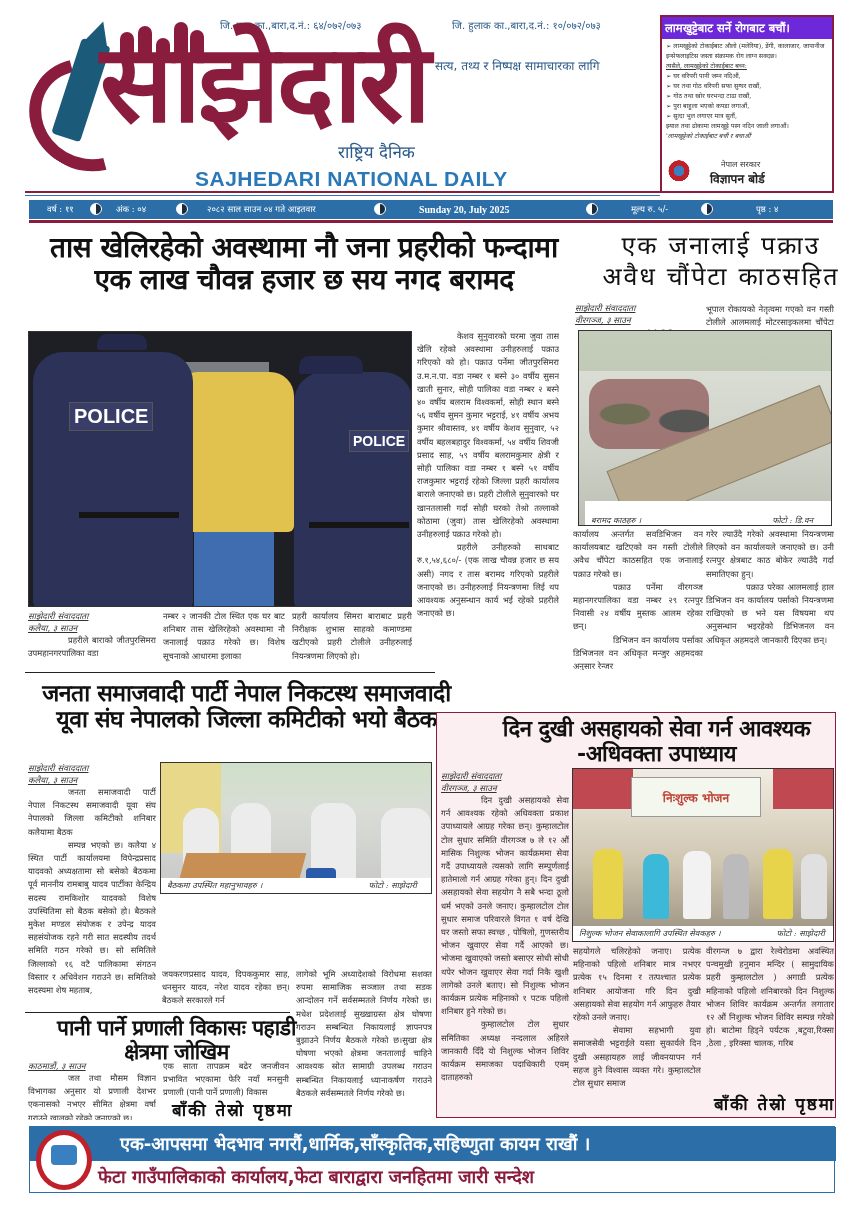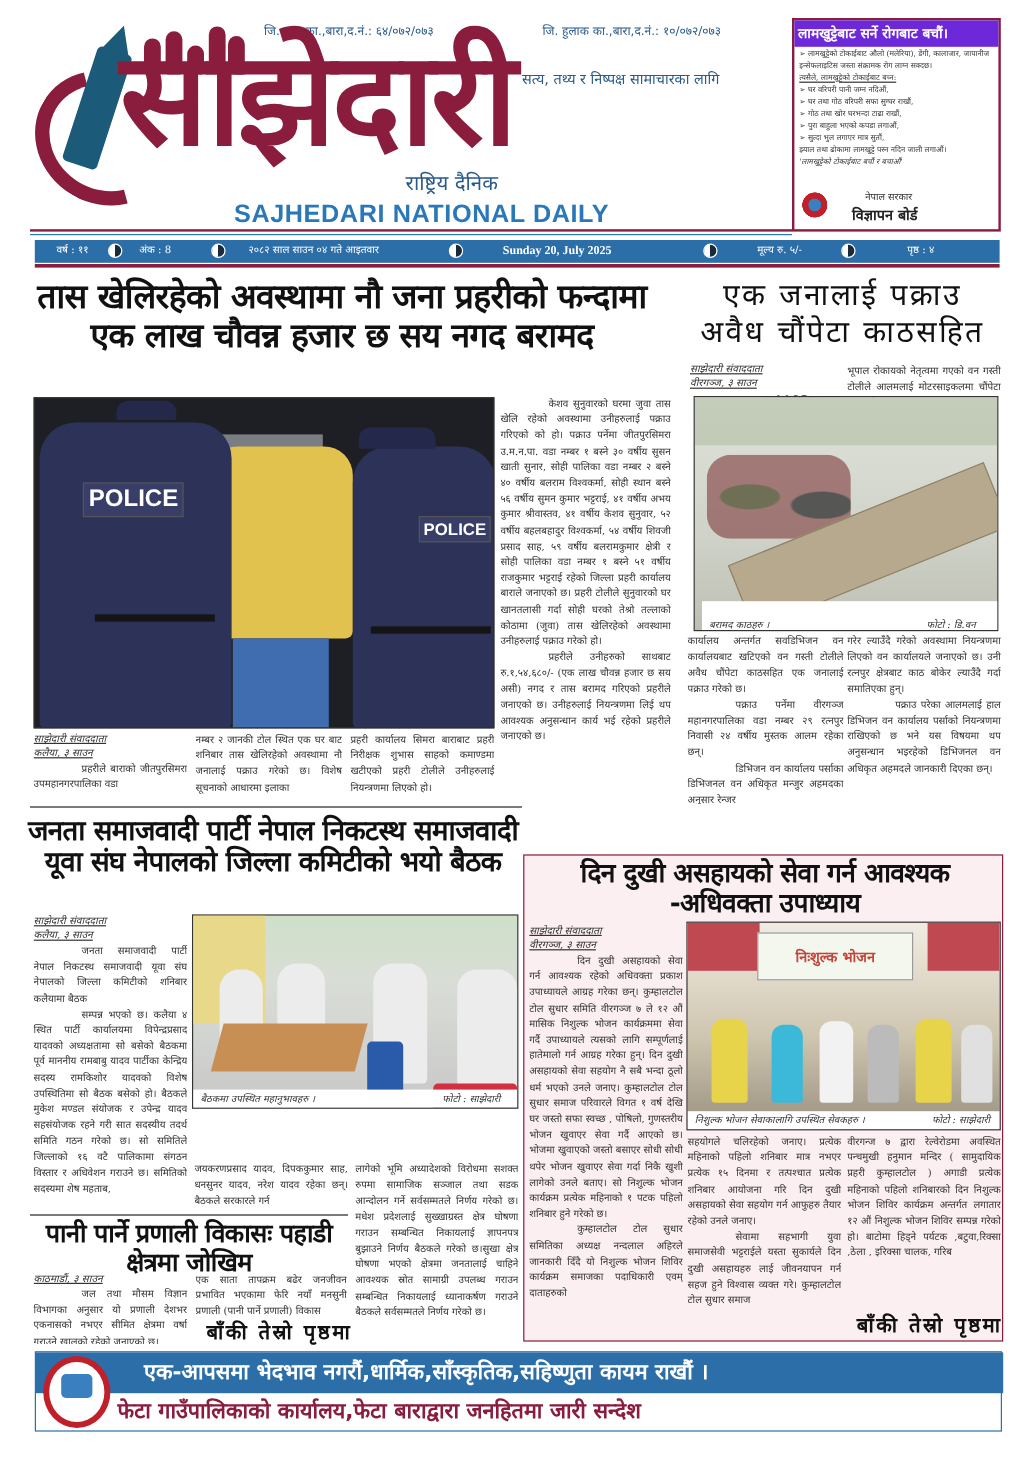--- a/index.html
+++ b/index.html
@@ -36,21 +36,21 @@
   .ad-foot .board { position: absolute; left: 44px; top: 12px; font-size: 12px; font-weight: bold; color: #222; font-family: "DejaVu Sans", sans-serif; }
 
   
   .info-bar { position: absolute; left: 29px; top: 200px; width: 804px; height: 19px; background: #2b6ea8; color: #fff; font-size: 8.5px; display: flex; align-items: center; }
   .info-bar .it { position: absolute; top: 0; line-height: 19px; white-space: nowrap; }
   .info-bar .date-en { font-size: 10px; font-weight: bold; font-family: "Liberation Serif", serif; }
   .yy { display: inline-block; width: 12px; height: 12px; border-radius: 50%; background: linear-gradient(90deg, #fff 50%, #1a2a3a 50%); border: 1px solid #fff; position: absolute; top: 3px; }
   .info-under { position: absolute; left: 29px; top: 220px; width: 804px; height: 3px; background: #8a1c3d; }
 
   
-  .hl { position: absolute; font-family: "DejaVu Sans", sans-serif; font-weight: bold; color: #111; text-align: center; line-height: 1.15; }
+  .hl { position: absolute; font-family: "DejaVu Sans", sans-serif; font-weight: bold; color: #111; text-align: center; line-height: 1.15; margin-left: 19px; }
   .hl1 { left: 20px; top: 232px; width: 530px; font-size: 28px; letter-spacing: -0.5px; }
   .hl2 { left: 562px; top: 230px; width: 280px; font-size: 25px; font-weight: normal; letter-spacing: 2px; line-height: 1.25; }
   .hl3 { left: 20px; top: 680px; width: 415px; font-size: 23px; letter-spacing: -0.5px; }
   .hl4 { left: 440px; top: 716px; width: 395px; font-size: 22px; letter-spacing: -0.5px; }
   .hl5 { left: 25px; top: 1016px; width: 265px; font-size: 21px; letter-spacing: -0.5px; }
 
   .byline { font-style: italic; font-size: 8.5px; text-decoration: underline; color: #333; line-height: 12px; }
   .col { position: absolute; font-size: 8.3px; line-height: 13.2px; color: #333; text-align: justify; overflow: hidden; }
   .col .ind { text-indent: 40px; }
 
@@ -73,21 +73,21 @@
   .belt-l { left: 50px; top: 180px; width: 100px; }
   .belt-r { left: 280px; top: 190px; width: 100px; }
 
   .wood { left: 578px; top: 330px; width: 254px; height: 196px; background: linear-gradient(180deg, #dfe3d9 0%, #cfd2c8 60%, #bdbfb4 100%); }
   .wood .plank { position: absolute; left: 30px; top: 95px; width: 230px; height: 58px; background: #b7a98e; transform: rotate(-22deg); border: 1px solid #8e826b; }
   .wood .bike { position: absolute; left: 10px; top: 48px; width: 120px; height: 70px; background: radial-gradient(ellipse at 30% 50%, #442 20%, transparent 22%), radial-gradient(ellipse at 80% 60%, #222 18%, transparent 20%), #8a5050; border-radius: 20px; opacity: 0.7; }
   .wood .leaves { position: absolute; left: 0; top: 0; width: 254px; height: 40px; background: #a9b79a; opacity: 0.5; }
   .cap-strip { position: absolute; height: 15px; font-size: 8.2px; font-style: italic; color: #333; background: #fff; }
   .cap-l { left: 6px; }
 
-  .meeting { left: 160px; top: 762px; width: 272px; height: 162px; background: linear-gradient(180deg, #cfe0c9 0%, #d9ddd6 35%, #c8c8c8 100%); }
+  .meeting { left: 160px; top: 762px; width: 272px; height: 132px; background: linear-gradient(180deg, #cfe0c9 0%, #d9ddd6 35%, #c8c8c8 100%); }
   .meeting .table { position: absolute; left: 20px; top: 90px; width: 120px; height: 40px; background: #c88f55; transform: skewX(-15deg); }
   .meeting .person { position: absolute; background: #ececec; border-radius: 16px 16px 4px 4px; }
   .meeting .chair { position: absolute; background: #2a5aaa; border-radius: 4px; }
   .meeting .chair.red { background: #d03040; }
   .meeting .wall { position: absolute; left: 0; top: 0; width: 60px; height: 90px; background: #e8d88a; }
 
   .service { left: 572px; top: 768px; width: 262px; height: 174px; background: linear-gradient(180deg, #f1ece2 0%, #cfc6b0 55%, #9a9080 100%); }
   .service .banner { position: absolute; left: 58px; top: 8px; width: 130px; height: 40px; background: #f4f7ee; border: 1px solid #999; color: #c0463a; font-size: 12px; font-weight: bold; text-align: center; line-height: 40px; font-family: "DejaVu Sans", sans-serif; }
   .service .tent { position: absolute; top: 0; width: 60px; height: 40px; background: #c04850; }
   .service .person { position: absolute; border-radius: 10px 10px 3px 3px; }
@@ -144,21 +144,21 @@
   <div class="ad-foot">
     <div class="emblem"></div>
     <div class="gov">नेपाल सरकार</div>
     <div class="board">विज्ञापन बोर्ड</div>
   </div>
 </div>
 
 <div class="info-bar">
   <span class="it" style="left:18px;">वर्ष : ११</span>
   <span class="yy" style="left:61px;"></span>
-  <span class="it" style="left:87px;">अंक : 8</span>
+  <span class="it" style="left:87px;">अंक : ०४</span>
   <span class="yy" style="left:147px;"></span>
   <span class="it" style="left:178px;">२०८२ साल साउन ०४ गते आइतवार</span>
   <span class="yy" style="left:345px;"></span>
   <span class="it date-en" style="left:390px;">Sunday 20, July 2025</span>
   <span class="yy" style="left:557px;"></span>
   <span class="it" style="left:602px;">मूल्य रु. ५/-</span>
   <span class="yy" style="left:672px;"></span>
   <span class="it" style="left:727px;">पृष्ठ : ४</span>
 </div>
 <div class="info-under"></div>

